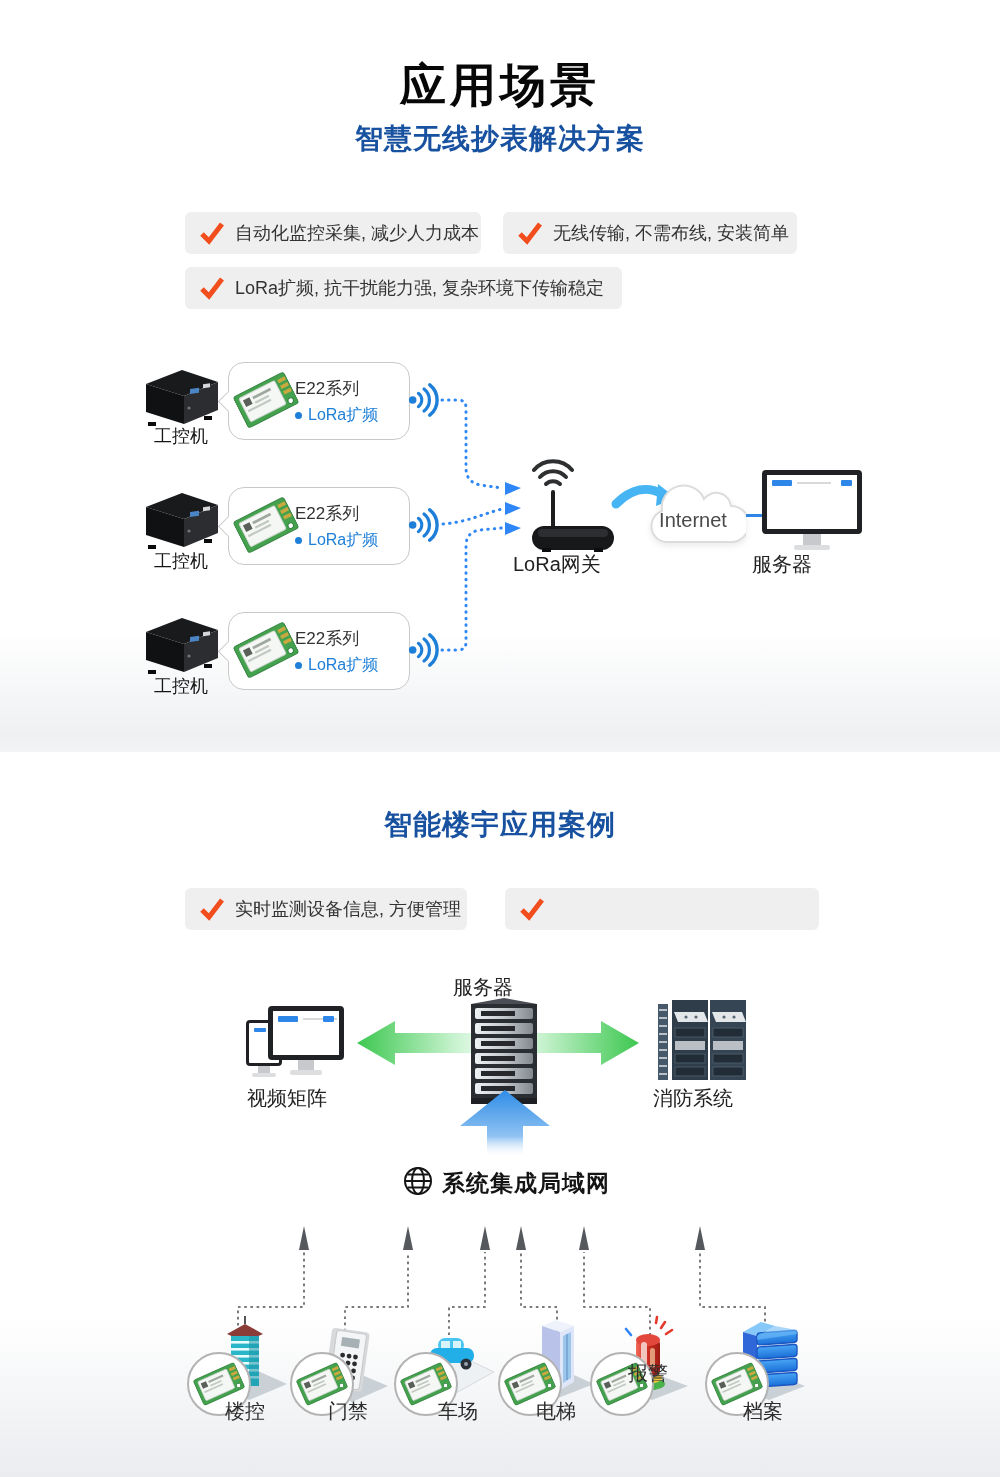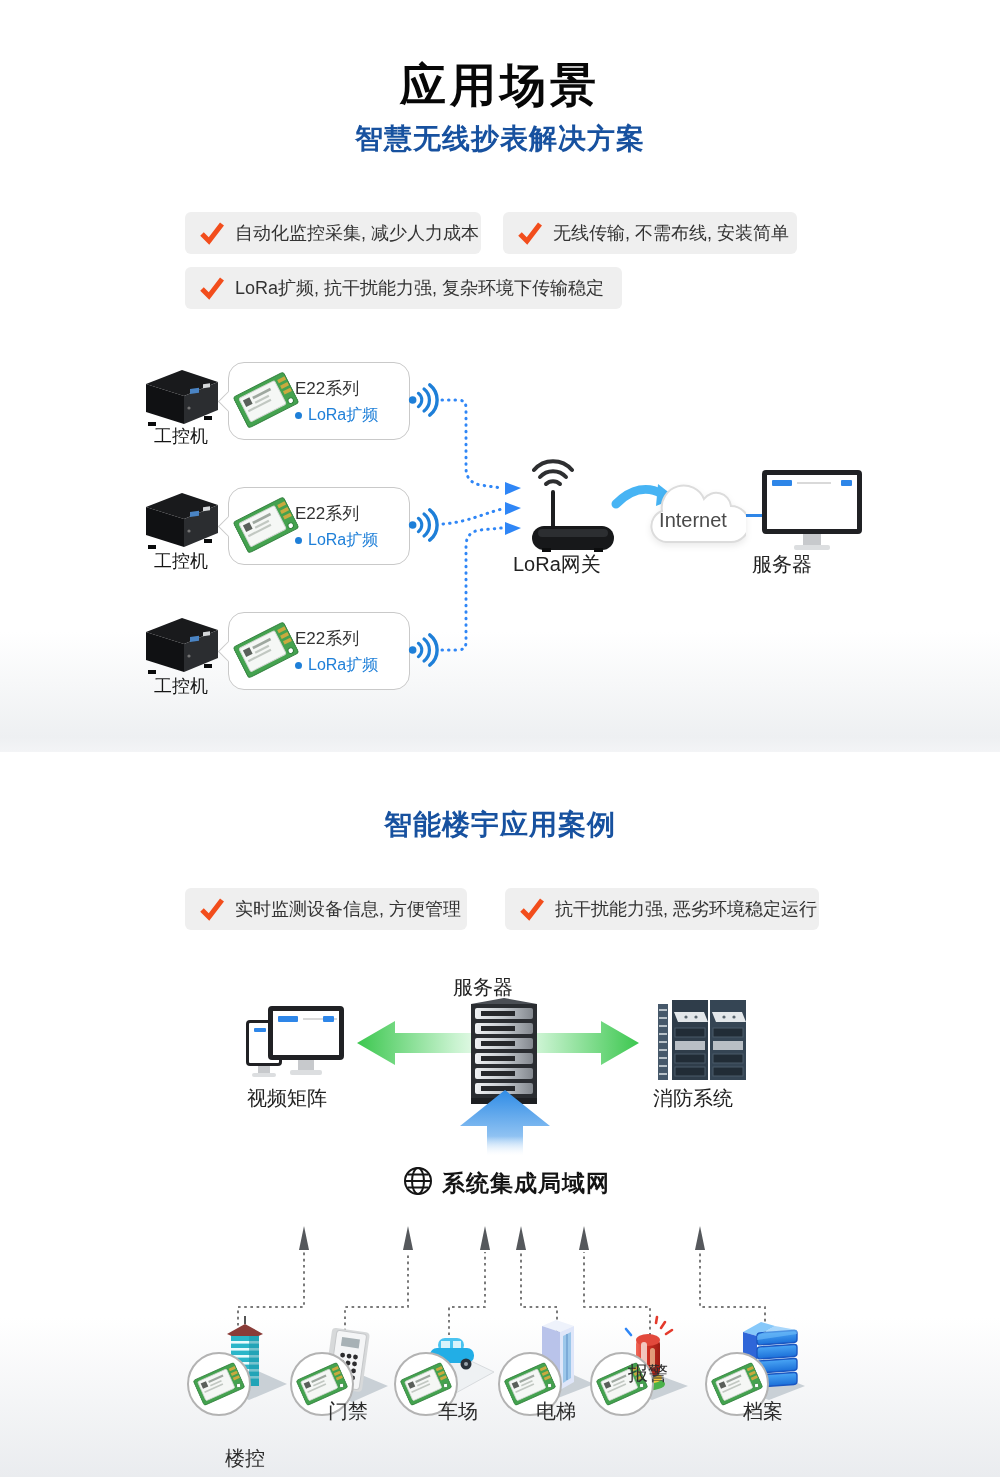--- a/index.html
+++ b/index.html
@@ -237,21 +237,20 @@
     <div class="abs pill" style="left:185px;top:136px;width:282px;">
       <svg>
           <use href="#check"></use>
         </svg>
       <span>实时监测设备信息, 方便管理</span>
     </div>
     <div class="abs pill" style="left:505px;top:136px;width:314px;">
       <svg>
           <use href="#check"></use>
         </svg>
-      <span>抗干扰能力强, 恶劣环境稳定运行</span>
     </div>
 
     <svg class="abs" style="left:352px;top:264px;width:292px;height:54px;">
       <polygon points="5,27 43,5 43,17 249,17 249,5 287,27 249,49 249,37 43,37 43,49" fill="url(#lgGreen)"></polygon>
     </svg>
 
     <div class="abs node-label" style="left:453px;top:222px;width:100px;">服务器</div>
     <svg class="abs" style="left:467px;top:246px;width:74px;height:108px;">
       <polygon points="4,6 37,0 70,6 37,12" fill="#4a4e54"></polygon>
       <rect x="4" y="6" width="66" height="96" fill="#2a2d31"></rect>
@@ -467,20 +466,20 @@
         <svg class="pcb">
           <use href="#pcb"></use>
         </svg>
       </div>
     <div class="abs badge" style="left:705px;top:600px;">
         <svg class="pcb">
           <use href="#pcb"></use>
         </svg>
       </div>
 
-    <div class="abs ep-label" style="left:195px;top:646px;margin-top:47px;">楼控</div>
+    <div class="abs ep-label" style="left:195px;top:646px;">楼控</div>
     <div class="abs ep-label" style="left:298px;top:646px;">门禁</div>
     <div class="abs ep-label" style="left:408px;top:646px;">车场</div>
     <div class="abs ep-label" style="left:506px;top:646px;">电梯</div>
     <div class="abs ep-label" style="left:598px;top:608px;">报警</div>
     <div class="abs ep-label" style="left:713px;top:646px;">档案</div>
   </div>
 </div>
 
 </body></html>

